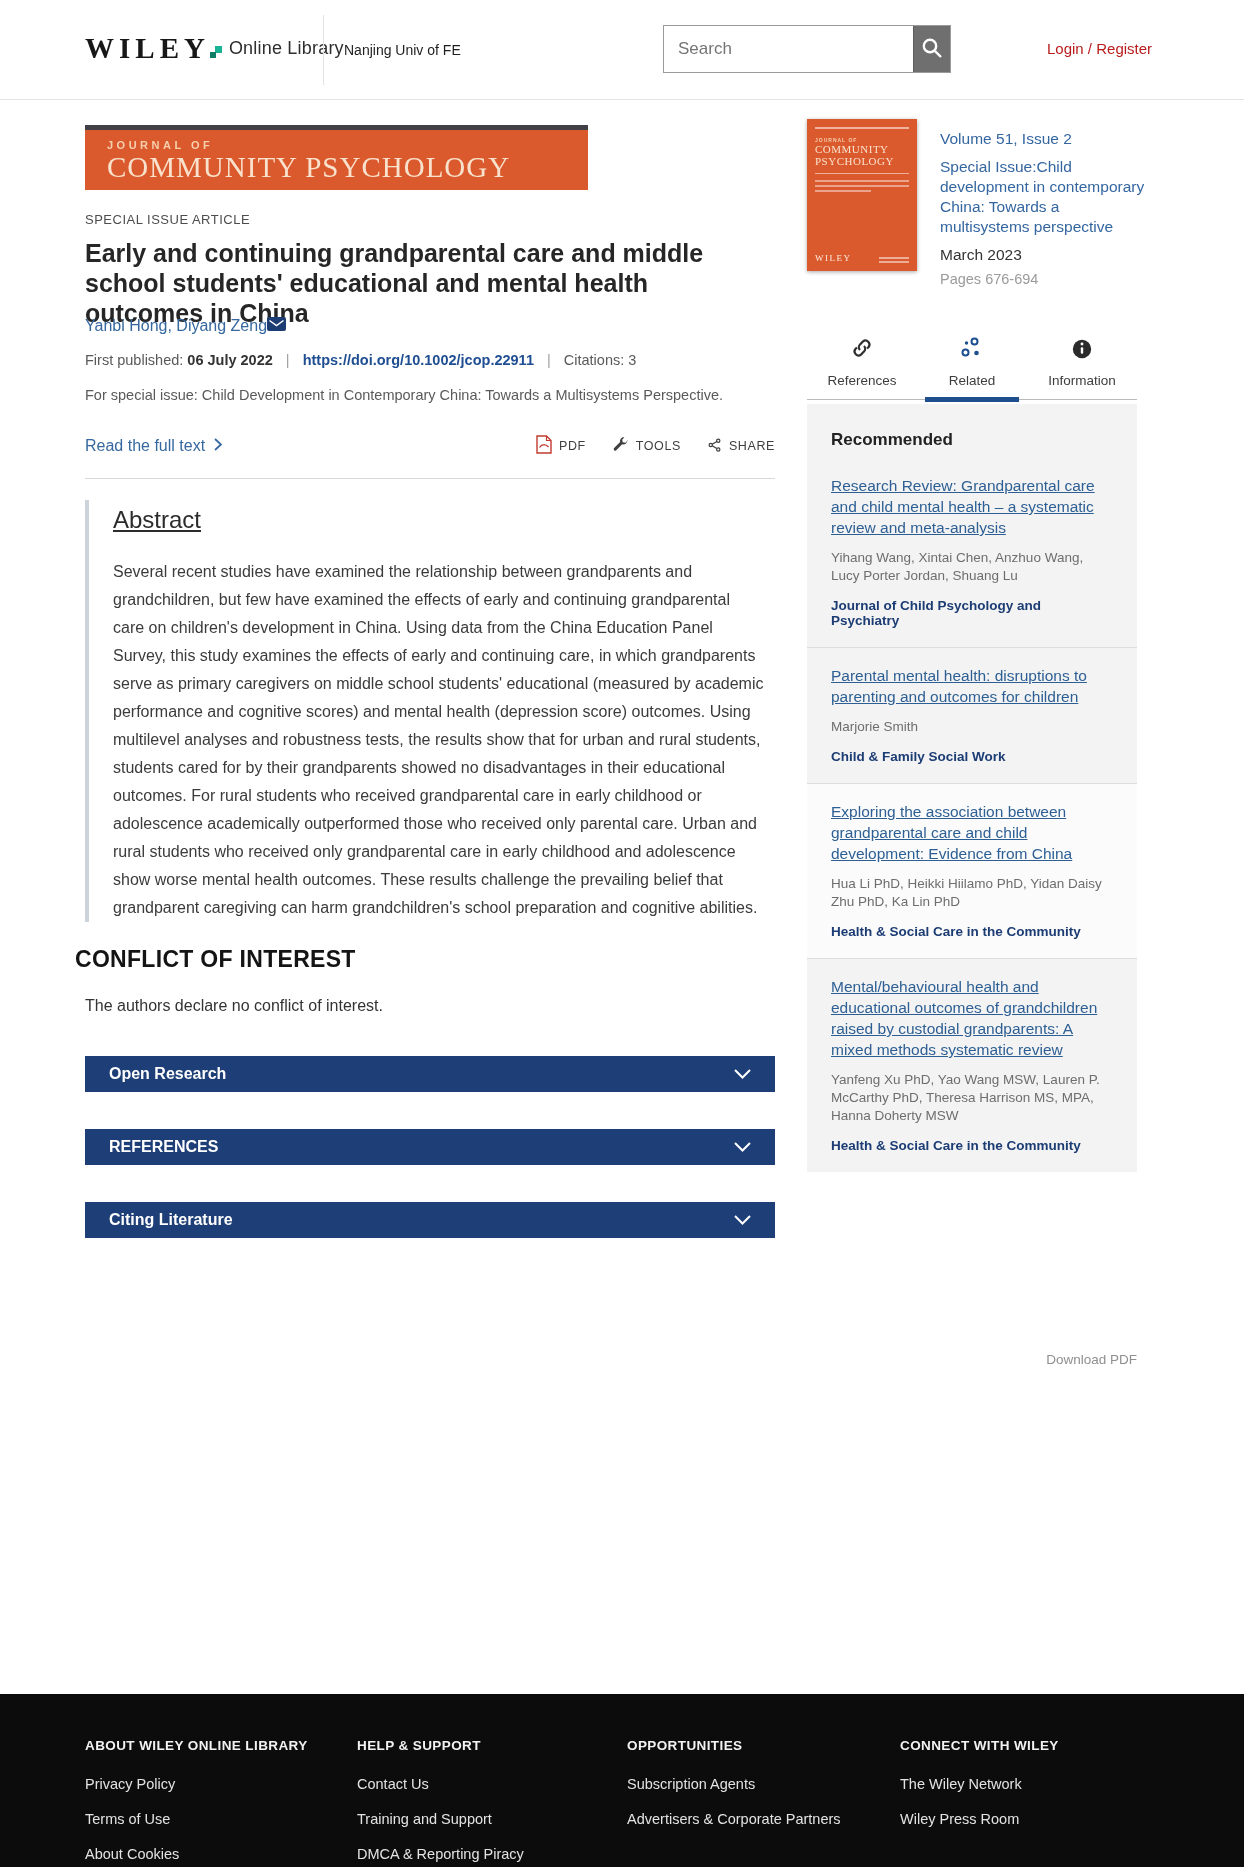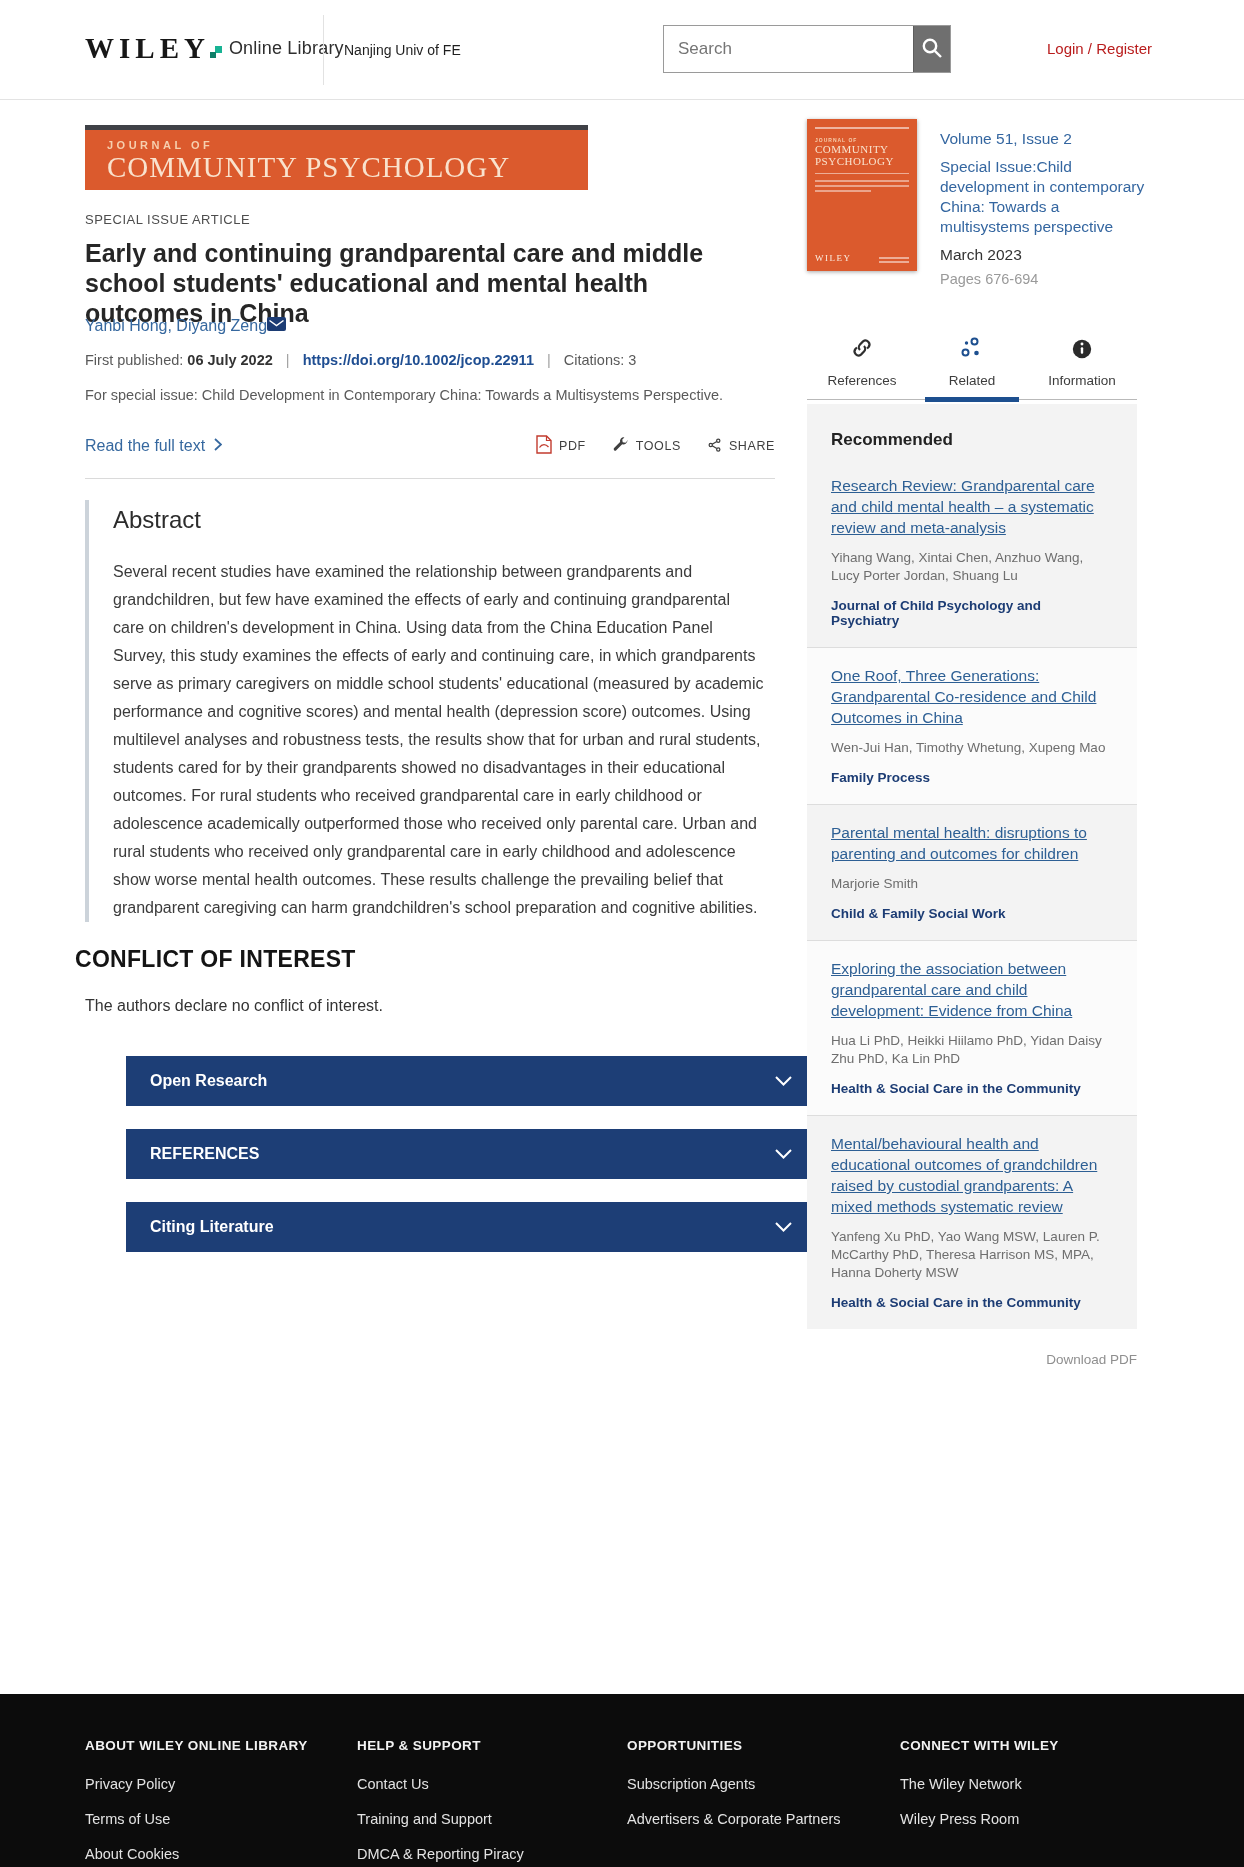--- a/index.html
+++ b/index.html
@@ -35,25 +35,25 @@
   .pub-date { font-weight:700; color:#333; }
   .sep { color:#a0a0a0; margin:0 9px; }
   .doi { color:#1f4e92; font-weight:700; }
   .special-note { position:absolute; left:85px; top:387px; font-size:14.5px; color:#5a5a5a; }
   .fulltext-row { position:absolute; left:85px; top:435px; width:690px; display:flex; justify-content:space-between; align-items:center; }
   .read-link { display:flex; align-items:center; gap:9px; font-size:16px; color:#36689f; }
   .action-group { display:flex; align-items:center; gap:26px; }
   .action { display:flex; align-items:center; gap:7px; font-size:12.5px; letter-spacing:0.6px; color:#3f3f3f; cursor:pointer; }
   .hr1 { position:absolute; left:85px; top:478px; width:690px; height:1px; background:#dadada; }
   .abstract { position:absolute; left:85px; top:500px; width:688px; border-left:4px solid #ccd3da; padding-left:24px; }
-  .abstract-h { font-size:24px; font-weight:400; color:#2c2c2c; margin:6px 0 24px; }
+  .abstract-h { font-size:24px; font-weight:400; color:#2c2c2c; margin:6px 0 24px;text-decoration:underline; }
   .abstract-p { font-size:16px; line-height:28px; color:#3b3b3b; width:652px; }
   .conflict-h { position:absolute; left:75px; top:946px; font-size:23px; font-weight:800; letter-spacing:0.3px; color:#141414; }
   .conflict-p { position:absolute; left:85px; top:997px; font-size:16px; color:#333; }
-  .accordion { position:absolute; left:85px; width:690px; height:50px; background:#1d3e76; display:flex; align-items:center; justify-content:space-between; padding:0 24px; cursor:pointer;margin-left:41px; }
+  .accordion { position:absolute; left:85px; width:690px; height:36px; background:#1d3e76; display:flex; align-items:center; justify-content:space-between; padding:0 24px; cursor:pointer; }
   .accordion .acc-label { font-size:16px; font-weight:700; color:#fff; }
   .acc1 { top:1056px; } .acc2 { top:1129px; } .acc3 { top:1202px; }
 
   
   .cover { position:absolute; left:807px; top:119px; width:110px; height:152px; background:#db5a2d; box-shadow:0 1px 4px rgba(0,0,0,.35); padding:6px 8px; cursor:pointer; }
   .cover-topline { height:2px; background:rgba(255,255,255,.55); margin:2px 0 8px; }
   .cover-t1 { font-size:5px; letter-spacing:1px; color:#f6cfae; font-weight:700; }
   .cover-t2 { font-family:"Liberation Serif", serif; font-size:11px; letter-spacing:0.5px; color:#f9e2cd; line-height:12px; }
   .cover-rule { height:1px; background:rgba(255,255,255,.5); margin:6px 0; }
   .cover-line { height:2px; background:rgba(255,255,255,.45); margin-bottom:3px; }
@@ -283,25 +283,20 @@
 </div>
 
 <div class="panel">
   <div class="panel-h">Recommended</div>
 
   <div class="rec-item first">
     <a class="rec-title">Research Review: Grandparental care and child mental health – a systematic review and meta-analysis</a>
     <div class="rec-authors">Yihang Wang, Xintai Chen, Anzhuo Wang, Lucy Porter Jordan, Shuang Lu</div>
     <div class="rec-journal">Journal of Child Psychology and Psychiatry</div>
   </div>
-  <div class="rec-item alt">
-    <a class="rec-title">One Roof, Three Generations: Grandparental Co-residence and Child Outcomes in China</a>
-    <div class="rec-authors">Wen-Jui Han, Timothy Whetung, Xupeng Mao</div>
-    <div class="rec-journal">Family Process</div>
-  </div>
   <div class="rec-item">
     <a class="rec-title">Parental mental health: disruptions to parenting and outcomes for children</a>
     <div class="rec-authors">Marjorie Smith</div>
     <div class="rec-journal">Child &amp; Family Social Work</div>
   </div>
   <div class="rec-item alt">
     <a class="rec-title">Exploring the association between grandparental care and child development: Evidence from China</a>
     <div class="rec-authors">Hua Li PhD, Heikki Hiilamo PhD, Yidan Daisy Zhu PhD, Ka Lin PhD</div>
     <div class="rec-journal">Health &amp; Social Care in the Community</div>
   </div>

